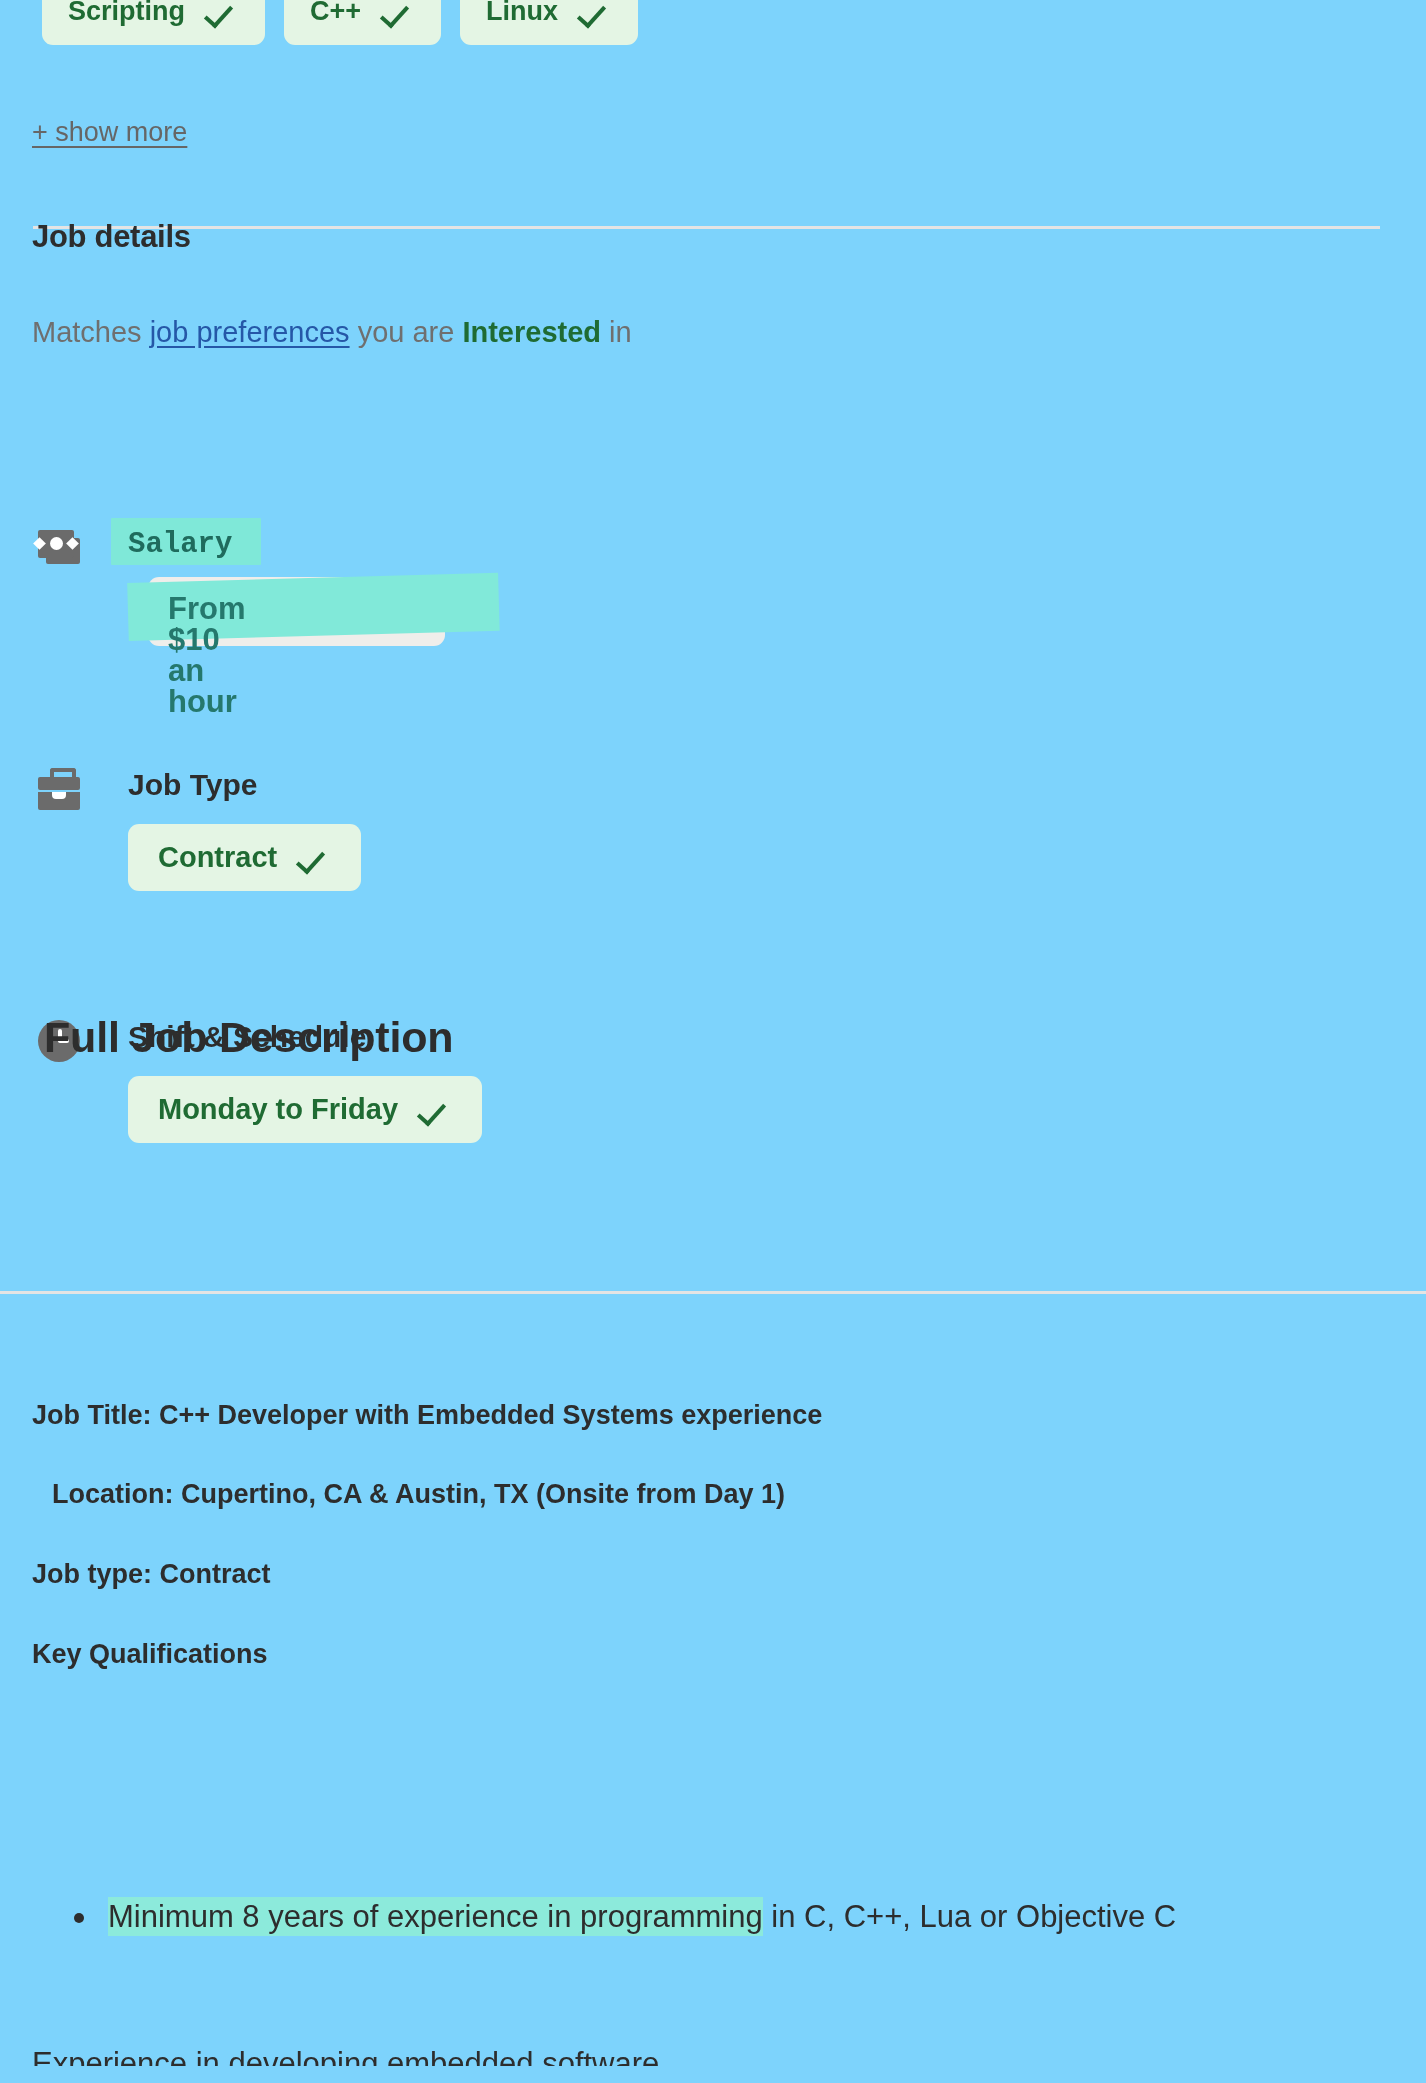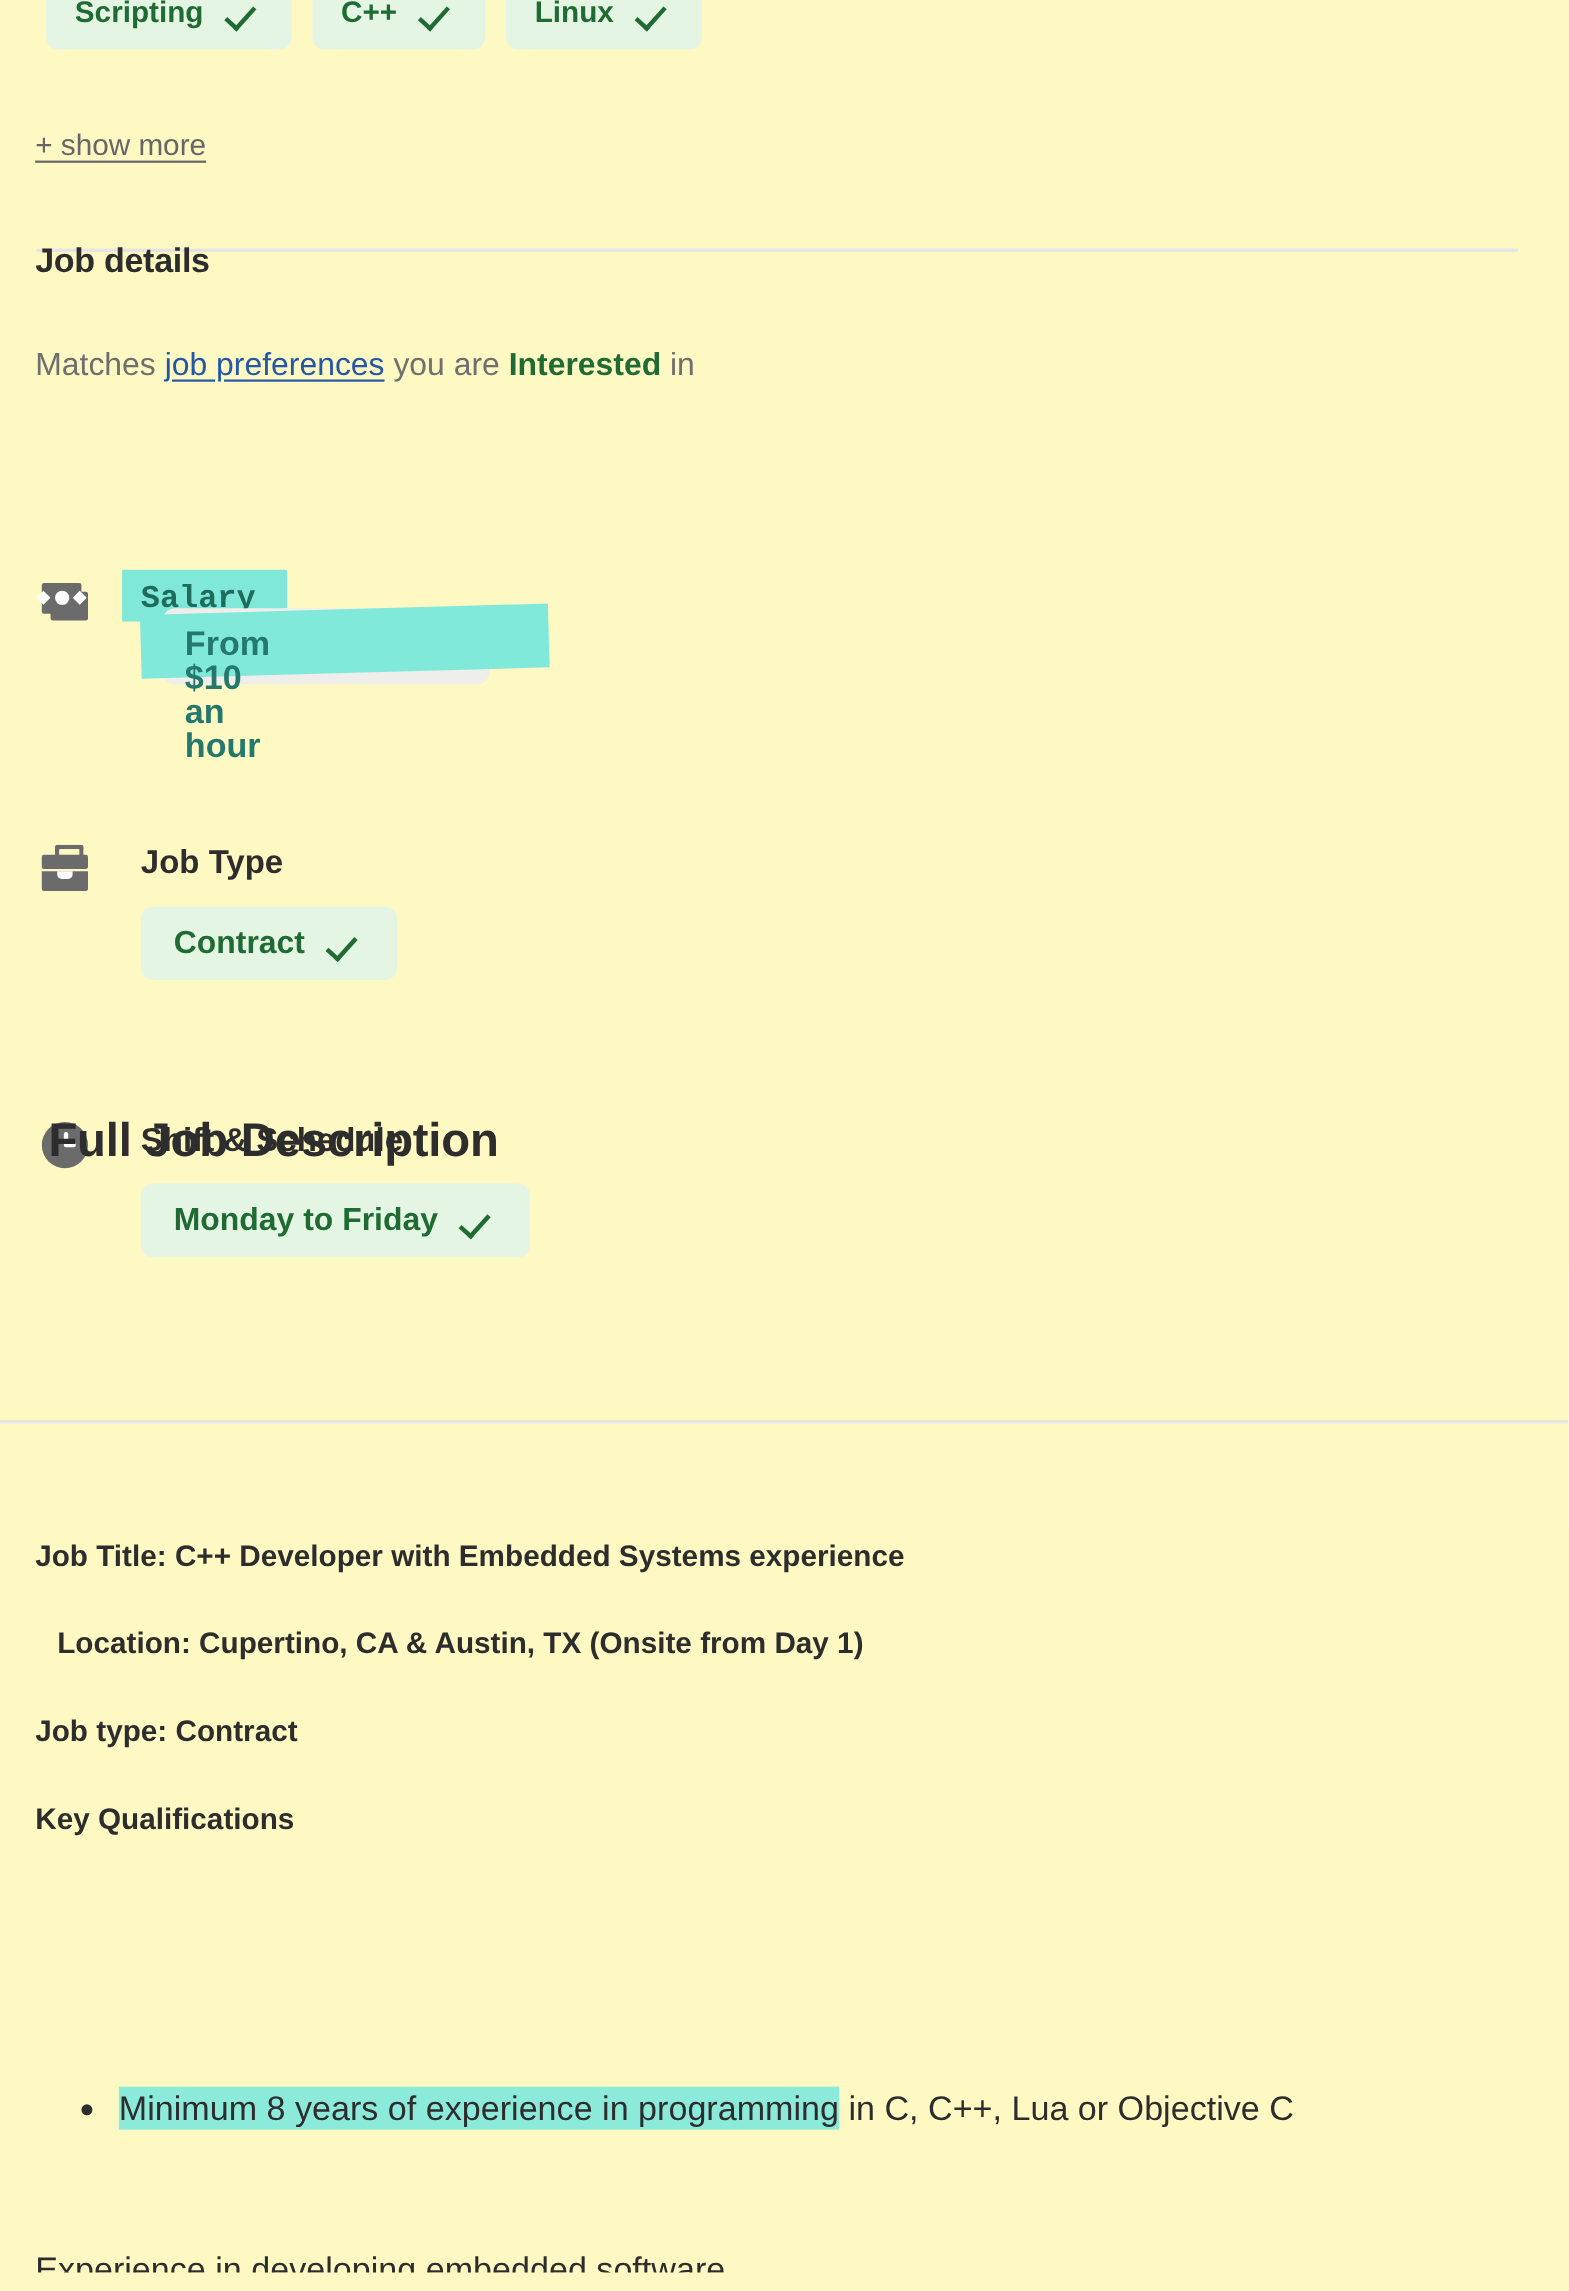--- a/index.html
+++ b/index.html
@@ -11,21 +11,21 @@
   body {
     font-family: "Liberation Sans", "DejaVu Sans", sans-serif;
     color: #2d2d2d;
     -webkit-font-smoothing: antialiased;
   }
   .page {
     position: relative;
     width: 1426px;
     height: 2083px;
     overflow: hidden;
-    background: #fef9c3;
+    background: #7dd3fc;
   }
 
   
   .chips-row {
     position: absolute;
     top: -22px;
     left: 42px;
     display: flex;
     gap: 19px;
     align-items: flex-start;
@@ -291,20 +291,21 @@
   .salary-title-text {
     position: relative;
     color: #1f6b5d;
     font-size: 29px;
     font-weight: bold;
   }
 
   .salary-value-wrap {
     position: relative;
     display: inline-block;
+    margin-top: 24px;
   }
   .salary-pill-grey {
     position: absolute;
     left: 20px;
     top: -16px;
     width: 297px;
     height: 69px;
     background: #efeeeb;
     border-radius: 11px;
   }

